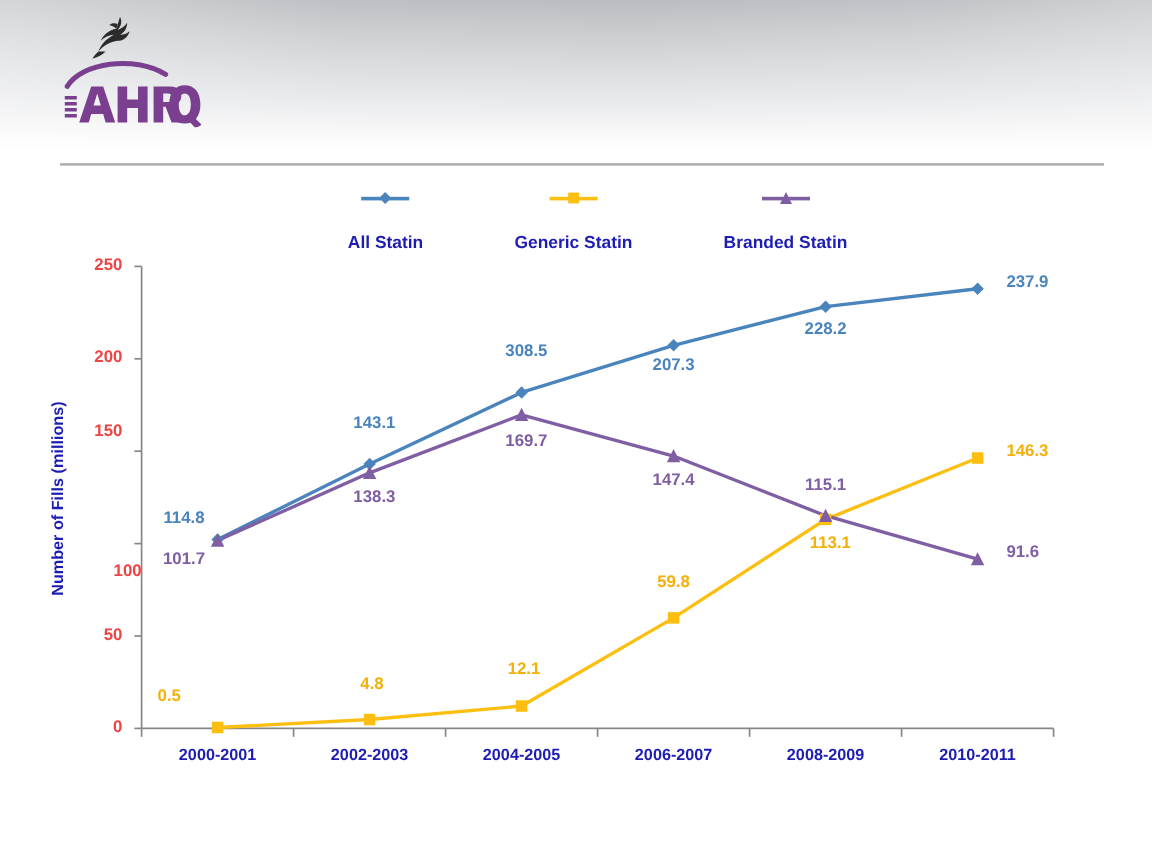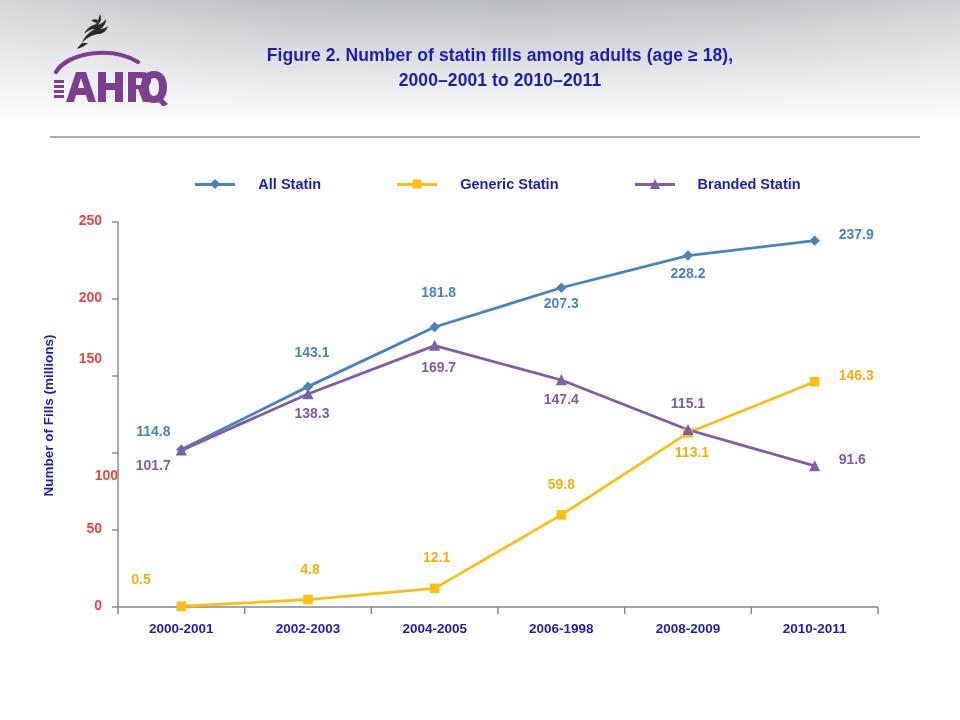--- a/index.html
+++ b/index.html
@@ -78,20 +78,21 @@
     height: 24px;
     display: flex;
     justify-content: center;
     align-items: center;
     gap: 76px;
   }
   .legend-item {
     display: flex;
     align-items: center;
     gap: 23px;
+    flex-direction: column;
   }
   .legend-swatch {
     position: relative;
     width: 40px; height: 14px;
     display: inline-block;
   }
   .legend-swatch .ln {
     position: absolute;
     left: 0; top: 6px;
     width: 40px; height: 3px;
@@ -186,24 +187,20 @@
         <path d="M2 32 h10 v3 H2 Z M2 37 h10 v3 H2 Z M2 42 h10 v3 H2 Z M2 47 h10 v3 H2 Z"></path>
         <path d="M24 24 L14 54 h8 l2-7 h10 l2 7 h8 L34 24 Z M26 40 l3-10 3 10 Z"></path>
         <path d="M46 24 h8 v11 h9 V24 h8 v30 h-8 V42 h-9 v12 h-8 Z"></path>
         <path d="M76 24 h14 c6 0 9 3 9 8 c0 4-2 6-5 7 l6 15 h-9 l-5-13 h-2 v13 h-8 Z M84 30 v7 h4 c2 0 3-1 3-3.5 S90 30 88 30 Z"></path>
         <path d="M102 23 c8 0 13 6 13 16 s-5 16-13 16 s-13-6-13-16 s5-16 13-16 Z M102 30 c-3 0-5 3-5 9 s2 9 5 9 s5-3 5-9 s-2-9-5-9 Z"></path>
         <path d="M106 46 l10 10 -5 3 -9 -10 Z"></path>
       </g>
     </svg>
   </div>
 
-  <div class="fig-title">
-    <div>Figure 2. Number of statin fills among adults (age ≥ 18),</div>
-    <div>2000–2001 to 2010–2011</div>
-  </div>
 
   <div class="header-rule"></div>
 
   <div class="legend">
     <div class="legend-item">
       <span class="legend-swatch">
         <span class="ln" id="lg-ln-0" style="background: rgb(74, 132, 189);"></span>
         <svg class="mk" viewBox="0 0 12 12">
           <polygon id="lg-mk-0" points="6,1 11,6 6,11 1,6" fill="#4a84bd"></polygon>
         </svg>
@@ -273,28 +270,28 @@
     <div id="tick-layer">
         <div class="y-tick-label" style="left: 56px; top: 597px;">0</div>
         <div class="y-tick-label" style="left: 56px; top: 520px;">50</div>
         <div class="y-tick-label" style="left: 72px; top: 443px; margin-top: 24px;">100</div>
         <div class="y-tick-label" style="left: 56px; top: 350px;">150</div>
         <div class="y-tick-label" style="left: 56px; top: 289px;">200</div>
         <div class="y-tick-label" style="left: 56px; top: 212px;">250</div>
         <div class="x-tick-label" style="left: 121.333px; top: 621px; width: 120px;">2000-2001</div>
         <div class="x-tick-label" style="left: 248px; top: 621px; width: 120px;">2002-2003</div>
         <div class="x-tick-label" style="left: 374.667px; top: 621px; width: 120px;">2004-2005</div>
-        <div class="x-tick-label" style="left: 501.333px; top: 621px; width: 120px;">2006-1998</div>
+        <div class="x-tick-label" style="left: 501.333px; top: 621px; width: 120px;">2006-2007</div>
         <div class="x-tick-label" style="left: 628px; top: 621px; width: 120px;">2008-2009</div>
         <div class="x-tick-label" style="left: 754.667px; top: 621px; width: 120px;">2010-2011</div>
       </div>
     <div id="label-layer">
         <div class="dlabel all" style="left: 123.333px; top: 422.612px; width: 60px; text-align: center;">114.8</div>
         <div class="dlabel all" style="left: 282px; top: 343.626px; width: 60px; text-align: center;">143.1</div>
-        <div class="dlabel all" style="left: 408.667px; top: 284.028px; width: 60px; text-align: center;">181.8</div>
+        <div class="dlabel all" style="left: 408.667px; top: 284.028px; width: 60px; text-align: center;">308.5</div>
         <div class="dlabel all" style="left: 531.333px; top: 294.758px; width: 60px; text-align: center;">207.3</div>
         <div class="dlabel all" style="left: 658px; top: 264.572px; width: 60px; text-align: center;">228.2</div>
         <div class="dlabel all" style="left: 838.667px; top: 225.634px; width: 60px; text-align: left;">237.9</div>
         <div class="dlabel generic" style="left: 131.333px; top: 571.23px; width: 60px; text-align: left;">0.5</div>
         <div class="dlabel generic" style="left: 280px; top: 560.608px; width: 60px; text-align: center;">4.8</div>
         <div class="dlabel generic" style="left: 406.667px; top: 549.366px; width: 60px; text-align: center;">12.1</div>
         <div class="dlabel generic" style="left: 531.333px; top: 475.908px; width: 60px; text-align: center;">59.8</div>
         <div class="dlabel generic" style="left: 662px; top: 443.826px; width: 60px; text-align: center;">113.1</div>
         <div class="dlabel generic" style="left: 838.667px; top: 366.698px; width: 60px; text-align: left;">146.3</div>
         <div class="dlabel branded" style="left: 123.333px; top: 457.382px; width: 60px; text-align: center;">101.7</div>

